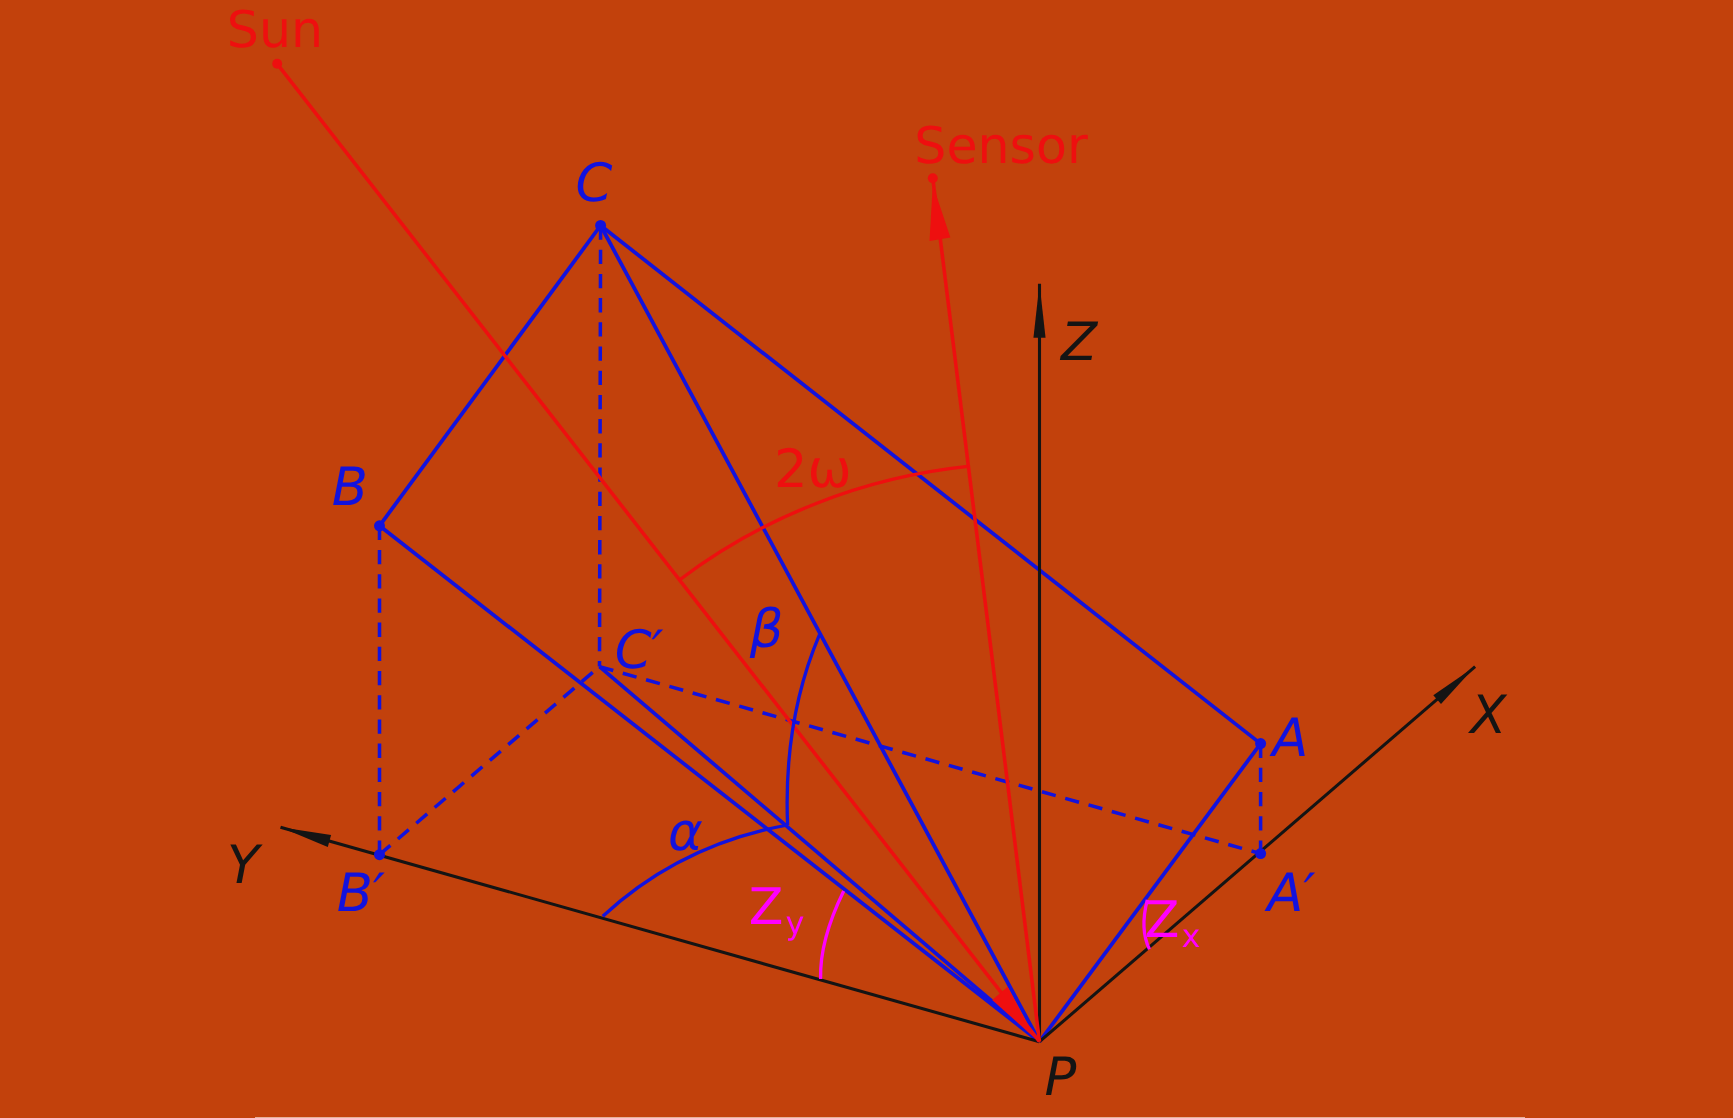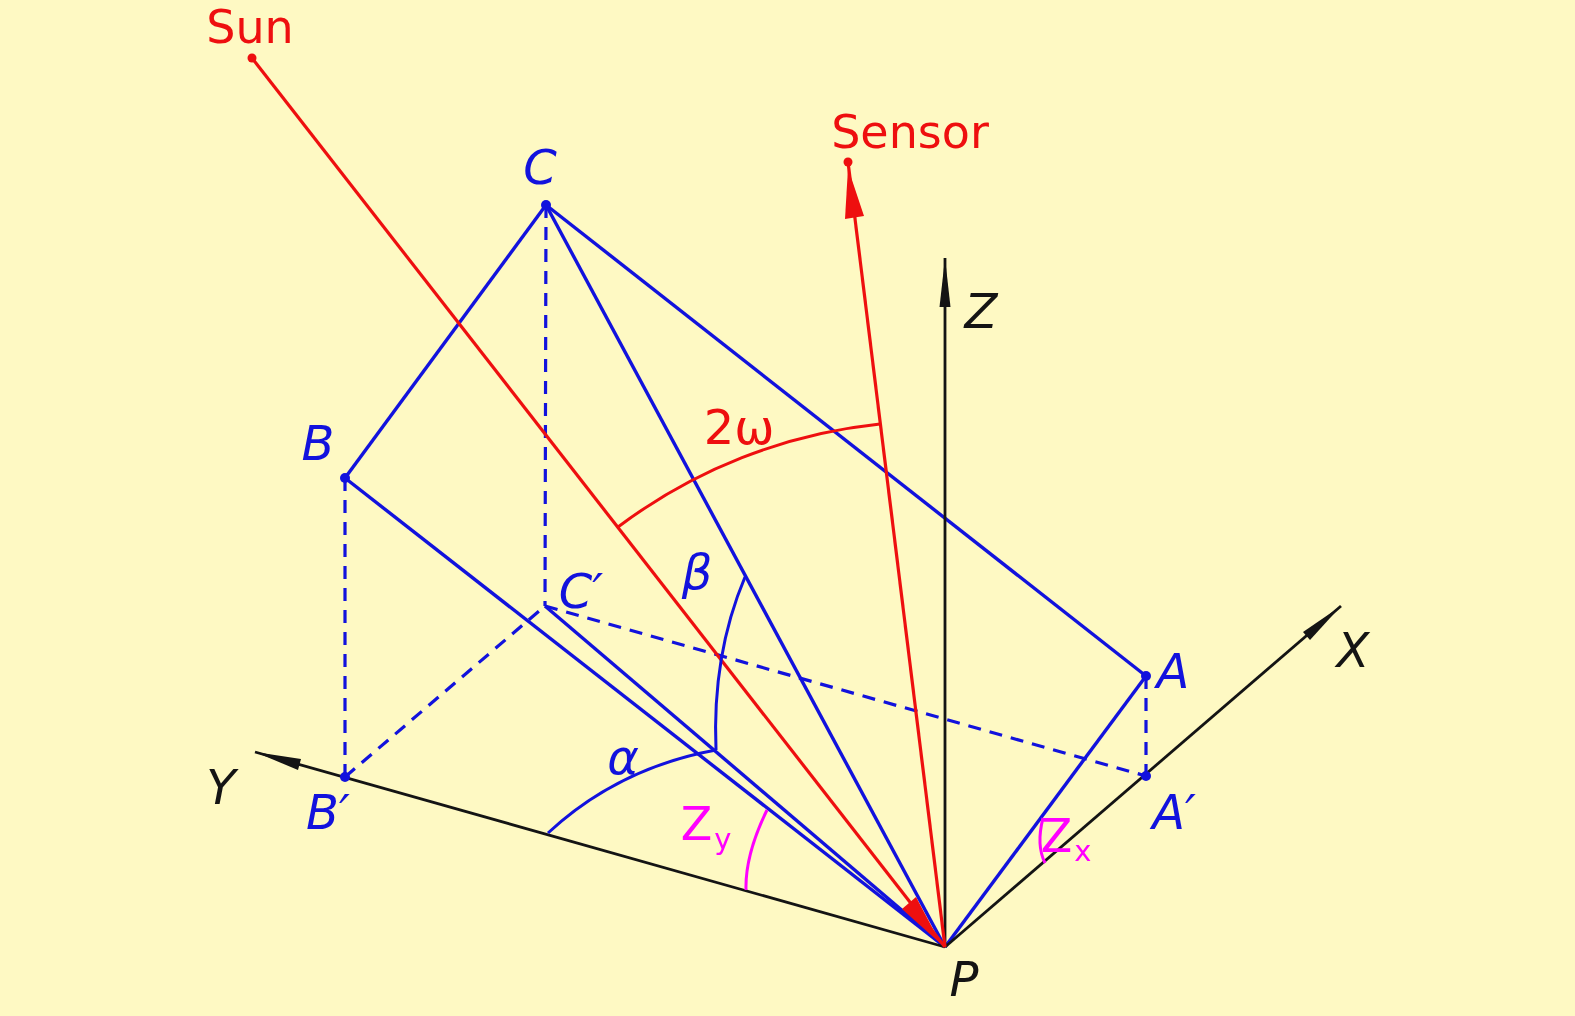--- a/index.html
+++ b/index.html
@@ -8,21 +8,21 @@
     background: #ffffff;
     width: 1575px;
     height: 1016px;
     overflow: hidden;
     font-family: "DejaVu Sans", sans-serif;
   }
   #stage {
     position: relative;
     width: 1575px;
     height: 1016px;
-    background: #fef9c3;
+    background: #c2410c;
   }
   svg { display: block; }
   svg text {
     text-anchor: middle;
     dominant-baseline: central;
     font-family: "DejaVu Sans", sans-serif;
   }
   .edge-solid  { fill: none; stroke-width: 3.4; }
   .edge-dashed { fill: none; stroke-width: 3.2; stroke-dasharray: 13 9; }
   .axis        { fill: none; stroke-width: 2.8; }

